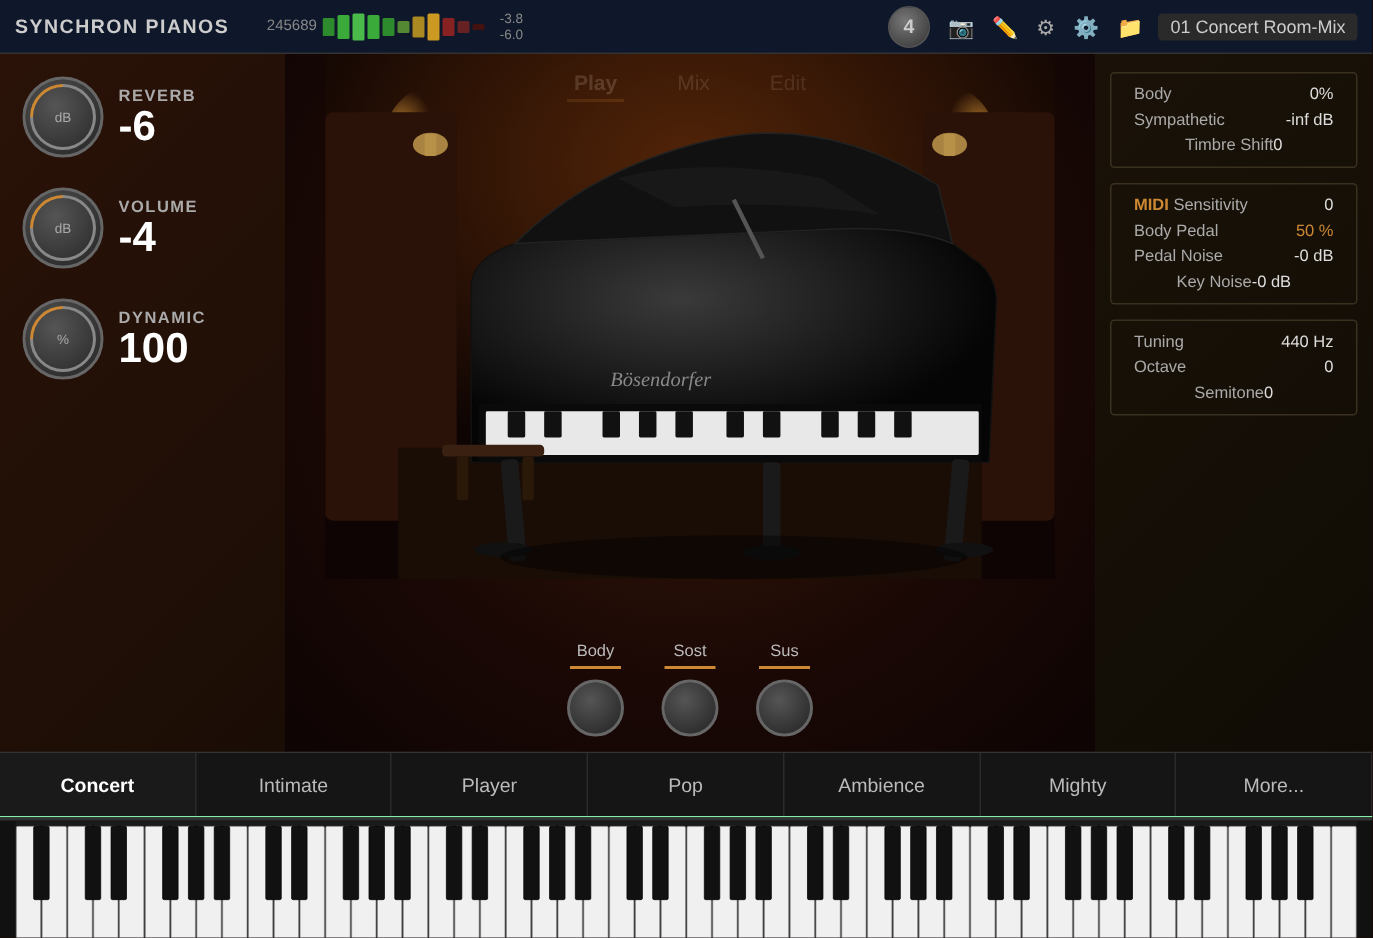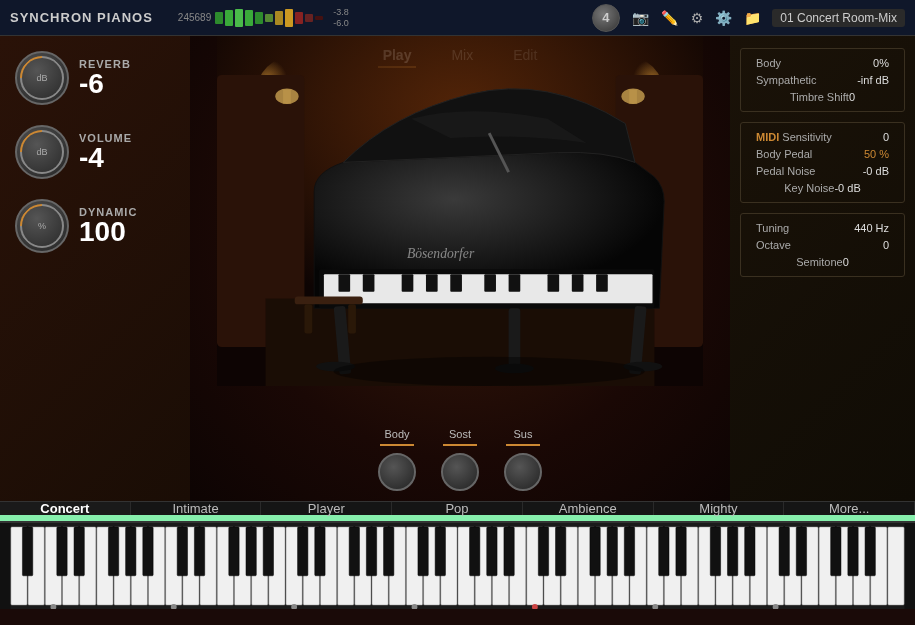--- a/index.html
+++ b/index.html
@@ -267,26 +267,26 @@
       font-weight: bold;
     }
     .right-value {
       font-size: 11px;
       color: #ddd;
     }
     .right-value.orange { color: #cc8833; }
 
     
     #preset-tabs {
-      height: 20px;
+      height: 44px;
       background: #151515;
       display: flex;
       align-items: flex-end;
       border-top: 1px solid #333;
-      border-bottom: 6px solid #86efac;
+      border-bottom: 1px solid #86efac;
     }
     .preset-tab {
       flex: 1;
       text-align: center;
       font-size: 13px;
       color: #bbb;
       cursor: pointer;
       height: 100%;
       display: flex;
       align-items: center;

